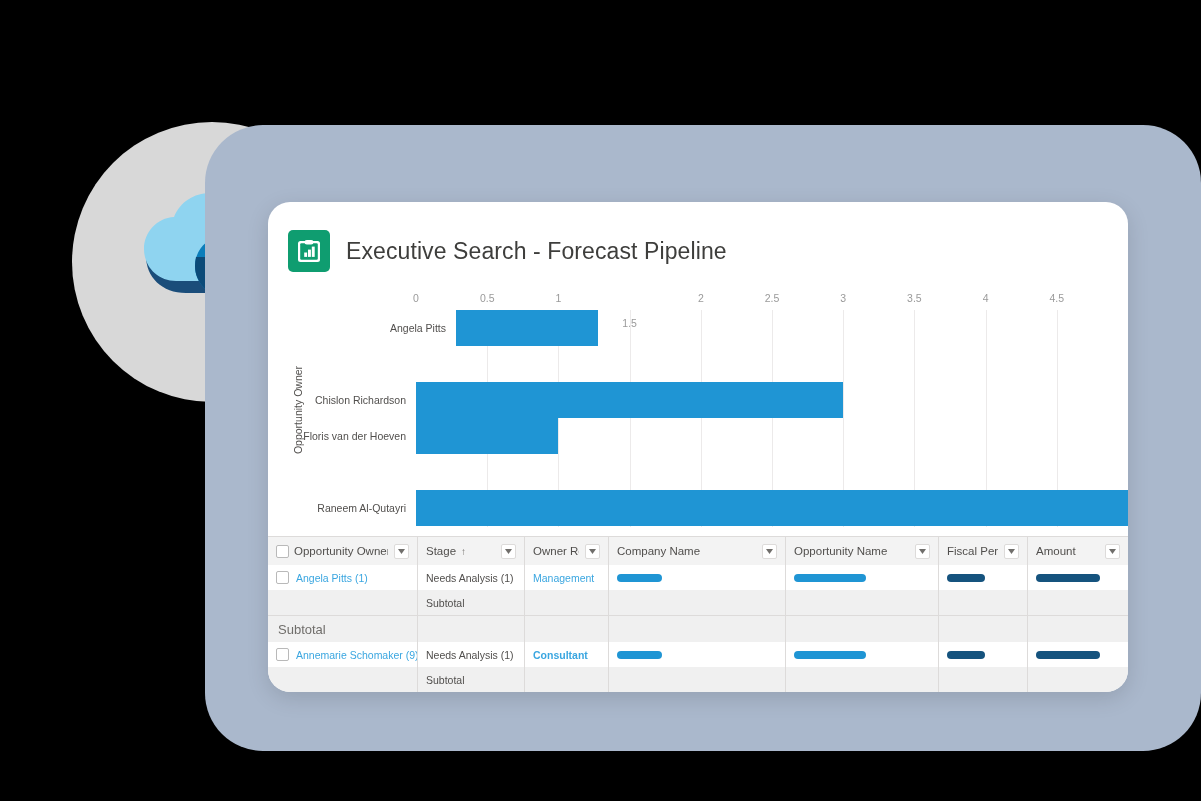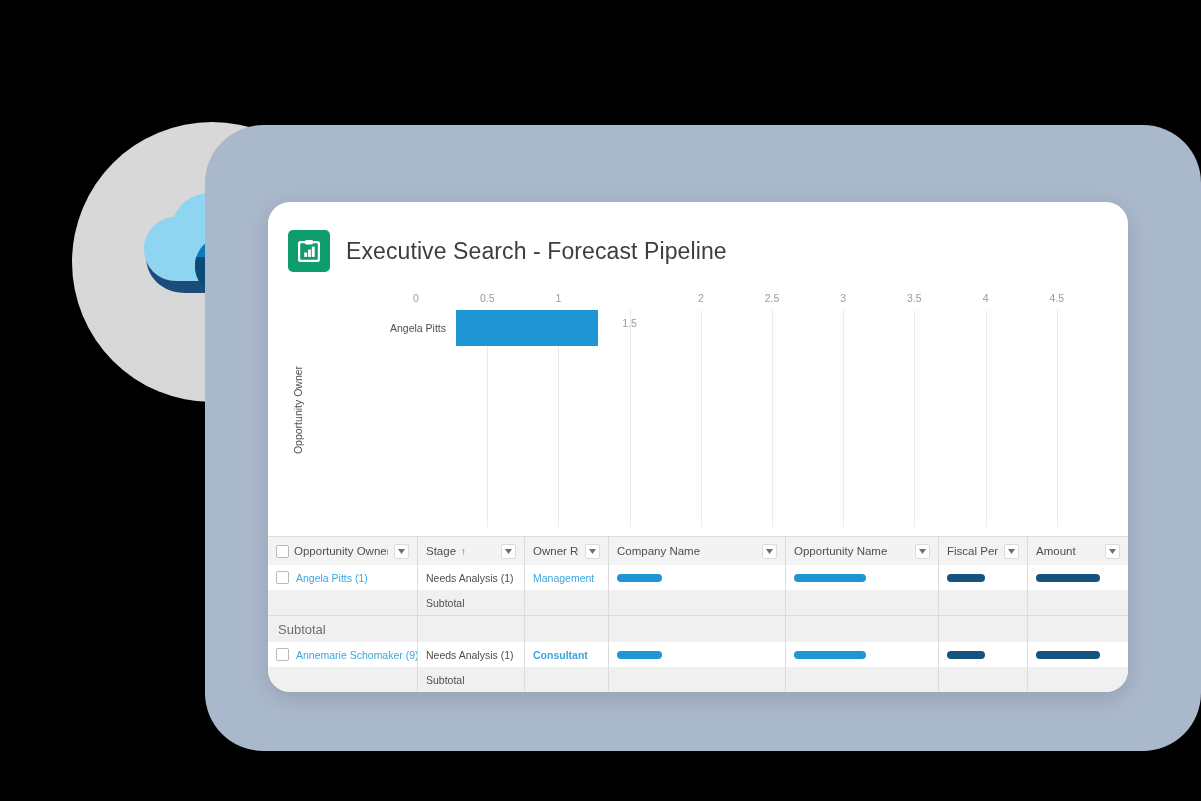--- a/index.html
+++ b/index.html
@@ -254,20 +254,32 @@
             <div class="gridline" style="left: 427.2px;"></div>
             <div class="gridline" style="left: 498.4px;"></div>
             <div class="gridline" style="left: 569.6px;"></div>
             <div class="gridline" style="left: 640.8px;"></div>
           </div>
         <div class="bars" id="bars">
             <div class="bar-row" style="top: 0px; margin-left: 40px;">
               <div class="bar-label">Angela Pitts</div>
               <div class="bar-fill" style="width: 142.4px; background: rgb(31, 149, 212);"></div>
             </div>
+            <div class="bar-row" style="top: 72px;">
+              <div class="bar-label">Chislon Richardson</div>
+              <div class="bar-fill" style="width: 427.2px; background: rgb(31, 149, 212);"></div>
+            </div>
+            <div class="bar-row" style="top: 108px;">
+              <div class="bar-label">Floris van der Hoeven</div>
+              <div class="bar-fill" style="width: 142.4px; background: rgb(31, 149, 212);"></div>
+            </div>
+            <div class="bar-row" style="top: 180px;">
+              <div class="bar-label">Raneem Al-Qutayri</div>
+              <div class="bar-fill" style="width: 712px; background: rgb(31, 149, 212);"></div>
+            </div>
           </div>
       </div>
     </div>
 
     <div class="table">
       <div class="trow thead" id="thead">
           <div class="th" style="width: 150px; flex: 0 0 150px;">
             <div class="th-left">
               <div class="checkbox"></div>
               <span>Opportunity Owner</span>

